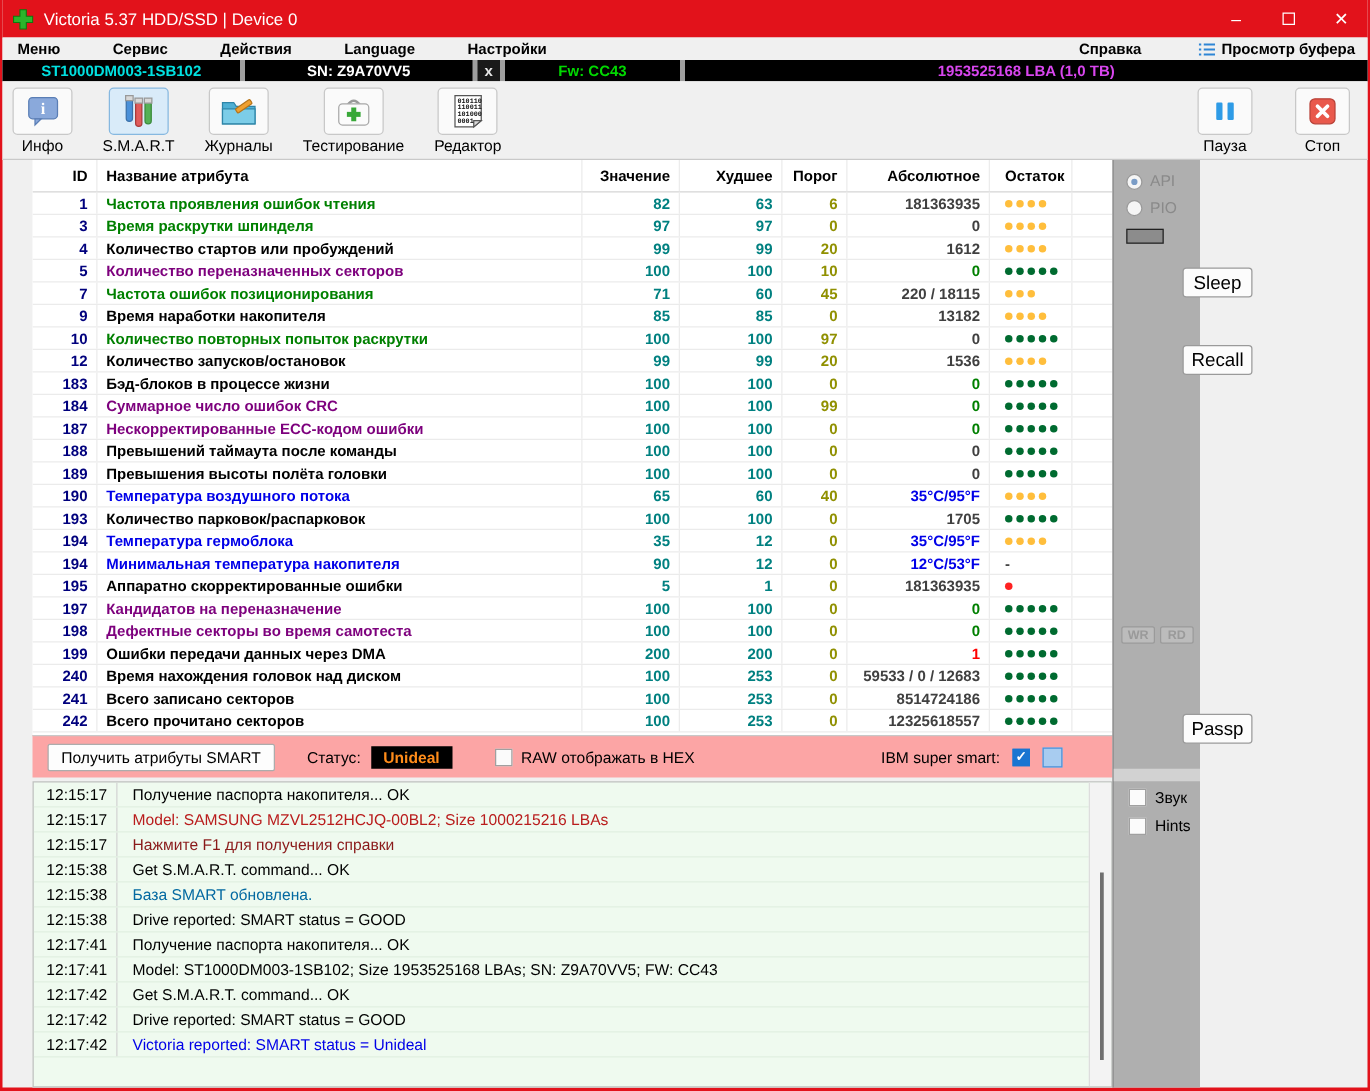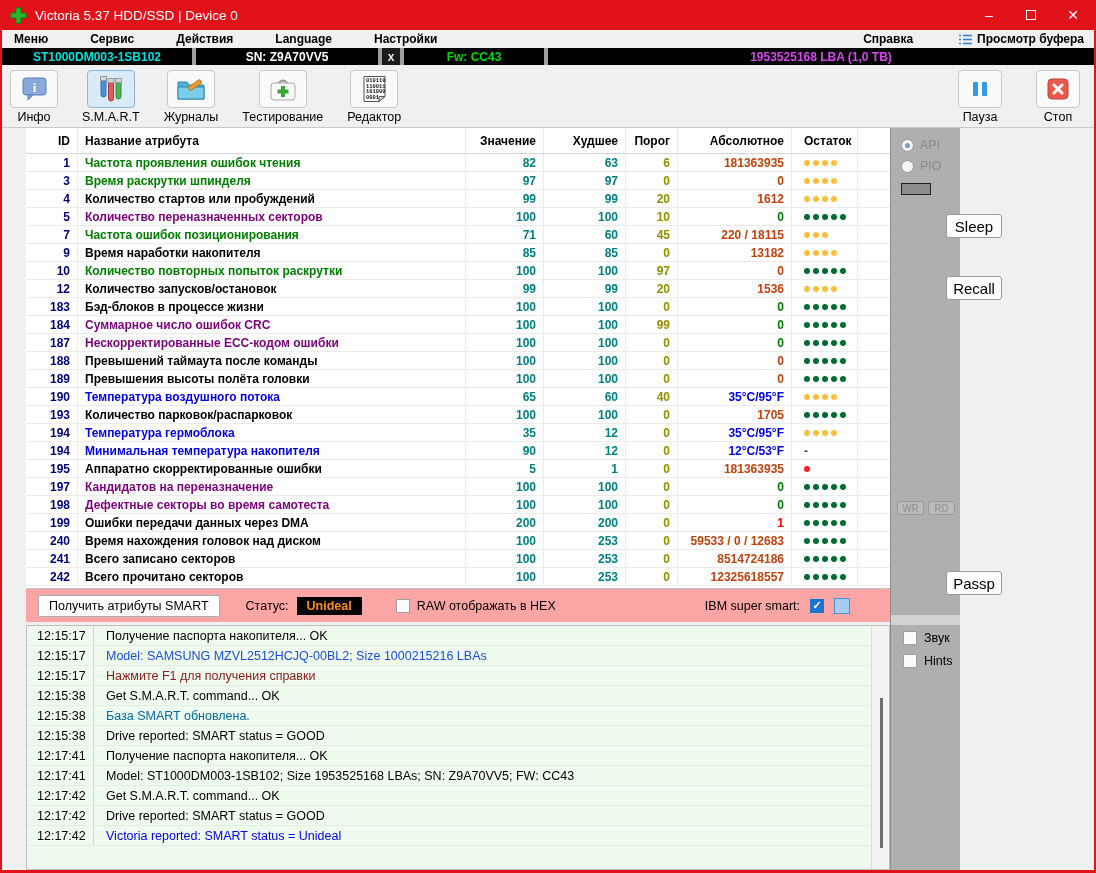--- a/index.html
+++ b/index.html
@@ -57,21 +57,21 @@
   .td:last-child { border-right:none; }
   .al-r { justify-content:flex-end; padding-right:7px; }
   .al-l { justify-content:flex-start; padding-left:7px; }
   .dots-cell { padding-left:12px; gap:3px; }
   .dot { width:6px; height:6px; border-radius:50%; display:inline-block; }
   .dot-orange { background:#FFBE3C; }
   .dot-green  { background:#006B30; }
   .dot-red    { background:#FF2222; }
   .c-navy { color:#00007D; } .c-green { color:#008000; } .c-black { color:#000; }
   .c-purple { color:#7D007D; } .c-blue { color:#0000E8; } .c-teal { color:#008080; }
-  .c-olive { color:#909000; } .c-darkred { color:#c2410c; } .c-red { color:#FF0000; }
+  .c-olive { color:#909000; } .c-darkred { color:#404040; } .c-red { color:#FF0000; }
   .c-gray { color:#444; }
 
   
   .statusbar { height:34px; background:#fca5a5; border-top:1px solid #C8C8C8; display:flex; align-items:center;
     font-size:12.5px; padding:0 12px; flex:0 0 auto; }
   .get-smart-btn { background:#FDFDFD; border:1px solid #ACACAC; border-radius:2px; padding:3px 10px;
     font-size:12.5px; font-family:"Liberation Sans",sans-serif; cursor:default; }
   .status-label { margin-left:26px; }
   .status-badge { margin-left:8px; background:#000; color:#FF8C1A; font-weight:bold; padding:2px 10px; }
   .chk-row { display:flex; align-items:center; gap:7px; }
@@ -671,21 +671,21 @@
       </div>
 
       <div class="log-area">
         <div id="log-body">
             <div class="log-row">
               <span class="log-time">12:15:17</span>
               <span class="log-text" style="color: rgb(0, 0, 0);">Получение паспорта накопителя... OK</span>
             </div>
             <div class="log-row">
               <span class="log-time">12:15:17</span>
-              <span class="log-text" style="color: #1d4ed8;">Model: SAMSUNG MZVL2512HCJQ-00BL2; Size 1000215216 LBAs</span>
+              <span class="log-text" style="color: #b91c1c;">Model: SAMSUNG MZVL2512HCJQ-00BL2; Size 1000215216 LBAs</span>
             </div>
             <div class="log-row">
               <span class="log-time">12:15:17</span>
               <span class="log-text" style="color: rgb(138, 26, 26);">Нажмите F1 для получения справки</span>
             </div>
             <div class="log-row">
               <span class="log-time">12:15:38</span>
               <span class="log-text" style="color: rgb(0, 0, 0);">Get S.M.A.R.T. command... OK</span>
             </div>
             <div class="log-row">

